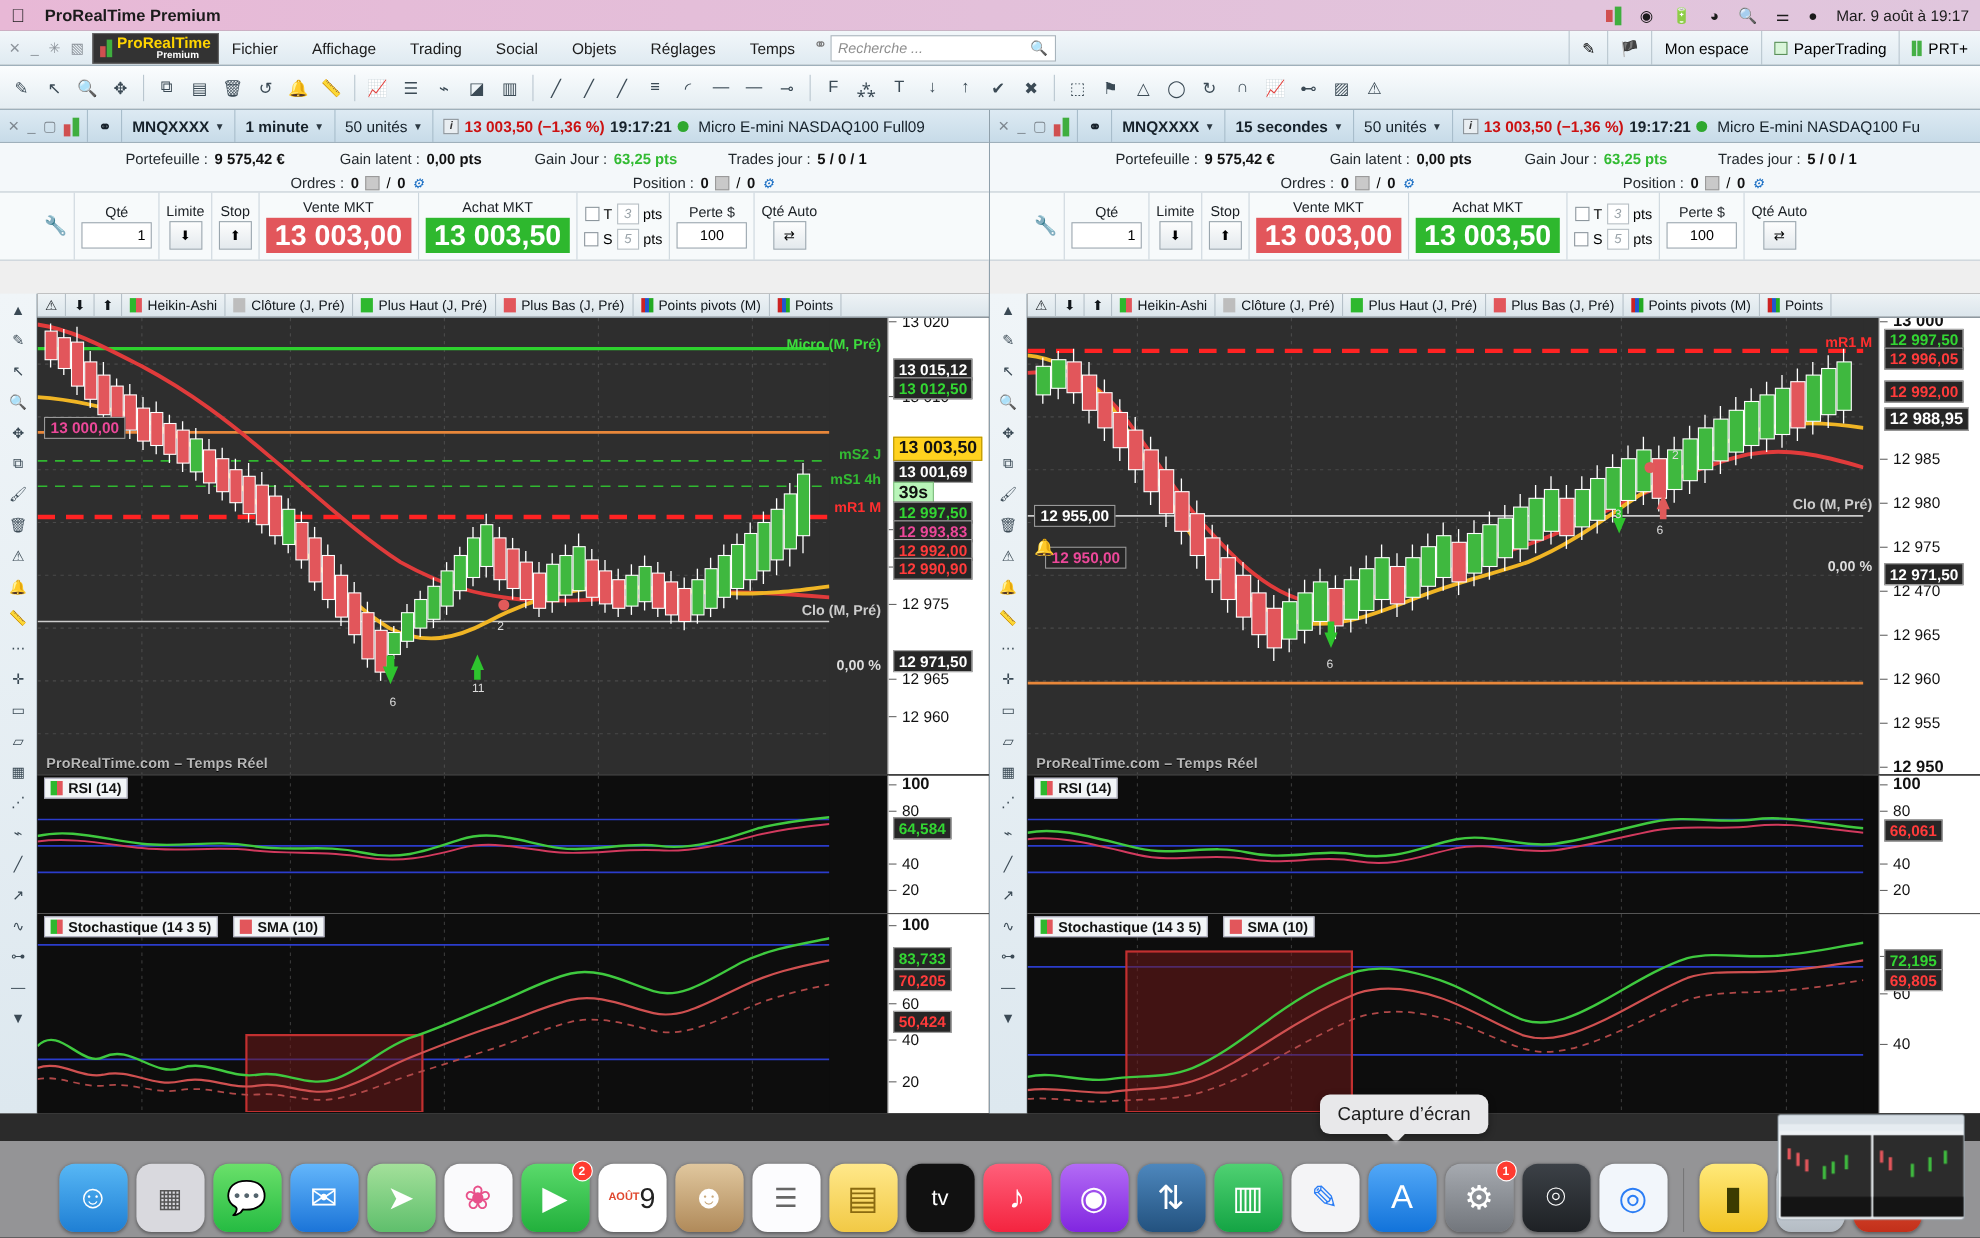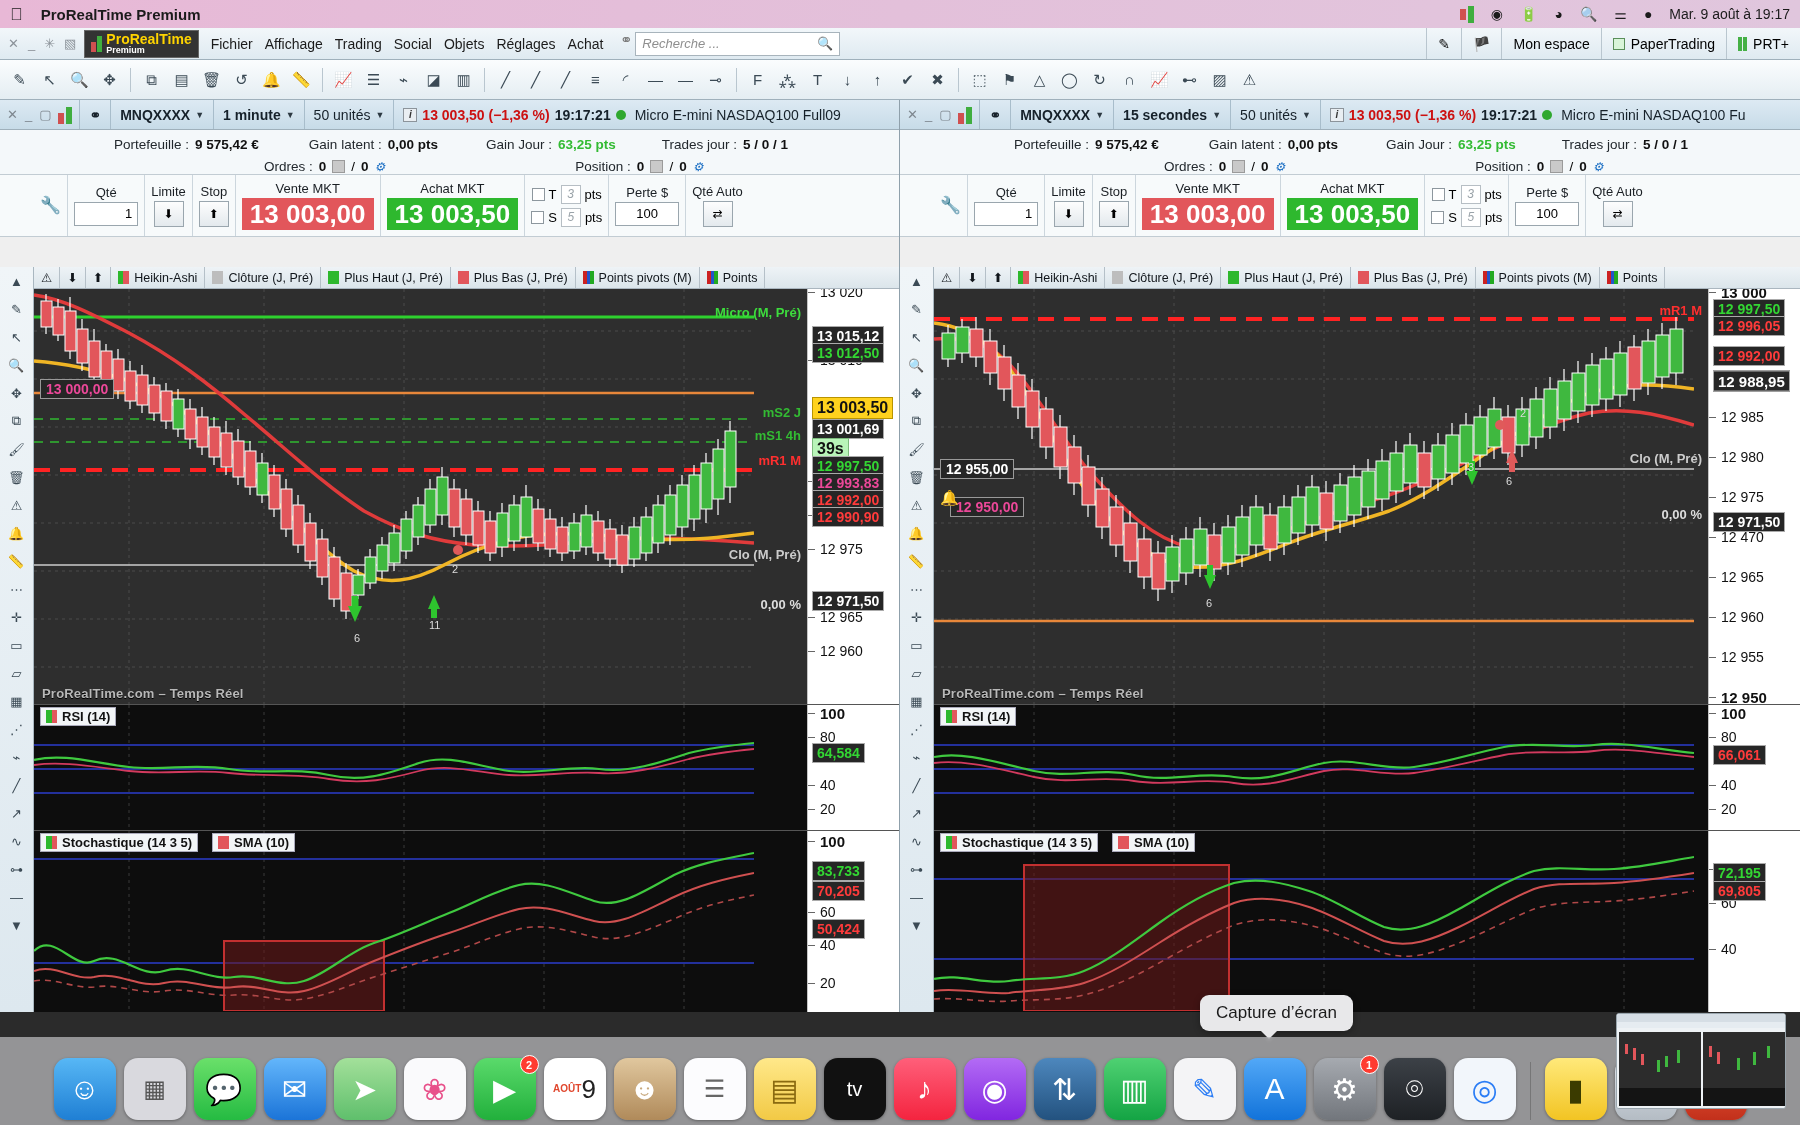--- a/index.html
+++ b/index.html
@@ -23,22 +23,22 @@
   .prtbar{ height:32px; width:100%;
     background:linear-gradient(180deg,#f2f7fa 0%,#dfeaf1 100%);
     border-bottom:1px solid #9fb0bb; display:flex; align-items:center; font-size:14px;}
   .winctl{ display:flex; align-items:center; gap:9px; padding:0 8px; color:#8b9299; font-size:13px;}
   .logo{ background:#333; color:#ffd400; font-weight:bold; height:28px;
     display:flex; align-items:center; padding:0 6px; border:1px solid #666; gap:4px;}
   .logo .lg-c{ display:flex; align-items:flex-end; gap:1px; height:17px;}
   .logo .lg-c i{ width:5px; background:#d05050; height:10px; display:block;}
   .logo .lg-c i.g{ background:#3fae3f; height:16px;}
   .logo .lg-t{ line-height:1.0; }
-  .logo .lg-t small{ display:block; color:#fff; font-size:9px; font-weight:bold;}
-  .menus{ display:flex; align-items:center; gap:12px; padding-left:12px; color:#1b1b1b; font-size:14px;}
+  .logo .lg-t small{ display:block; color:#fff; font-size:9px; font-weight:bold;margin-left:36px;}
+  .menus{ display:flex; align-items:center; gap:31px; padding-left:12px; color:#1b1b1b; font-size:14px;}
   .menus span{ cursor:default; }
   .searchwrap{ margin-left:14px; display:flex; align-items:center;}
   .linkicon{ width:18px; height:26px; color:#777; font-size:15px; text-align:center;}
   .searchbox{ width:205px; height:24px; background:#fff; border:1px solid #a8b4bc;
     display:flex; align-items:center; padding:0 6px; font-size:13px; color:#8e8e8e; font-style:italic;}
   .searchbox .mag{ margin-left:auto; font-style:normal; color:#444; font-size:13px;}
   .prt-right{ margin-left:auto; display:flex; align-items:center; gap:0; font-size:14px; height:100%;}
   .prt-right .cell{ display:flex; align-items:center; gap:6px; padding:0 11px; height:100%;
      border-left:1px solid #b9c6cf;}
   .sqgreen{ width:12px; height:12px; background:#d9f5d9; border:1px solid #5a8f5a; display:inline-block;}
@@ -192,21 +192,21 @@
       </span>
     <span class="lg-t"><span>ProRealTime</span><small>Premium</small></span>
   </div>
   <div class="menus">
     <span>Fichier</span>
     <span>Affichage</span>
     <span>Trading</span>
     <span>Social</span>
     <span>Objets</span>
     <span>Réglages</span>
-    <span>Achat</span>
+    <span>Temps</span>
   </div>
   <div class="searchwrap">
     <span class="linkicon">⚭</span>
     <div class="searchbox">
       <span>Recherche ...</span>
       <span class="mag">🔍</span>
     </div>
   </div>
   <div class="prt-right">
     <span class="cell">✎</span>

